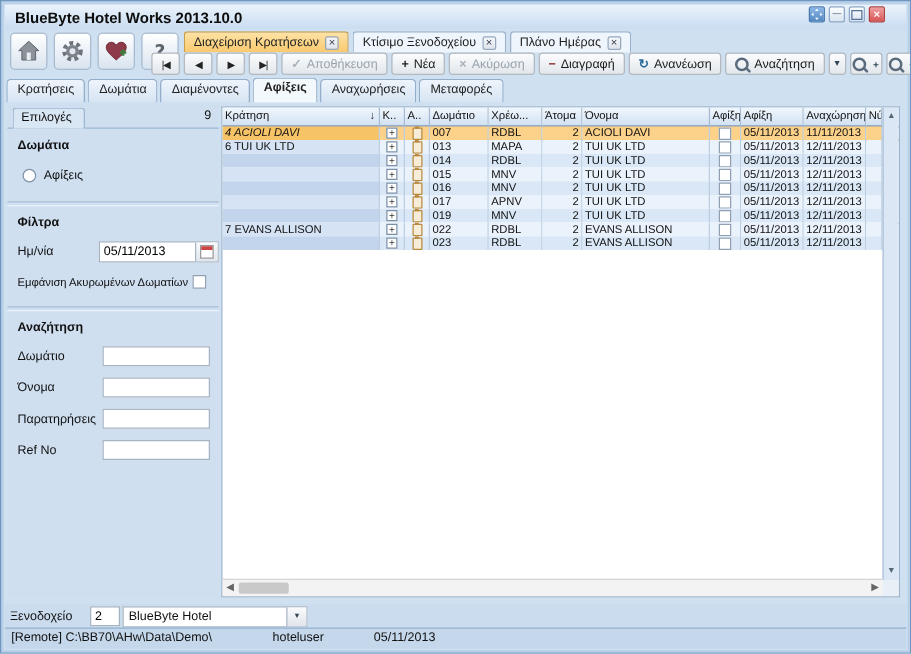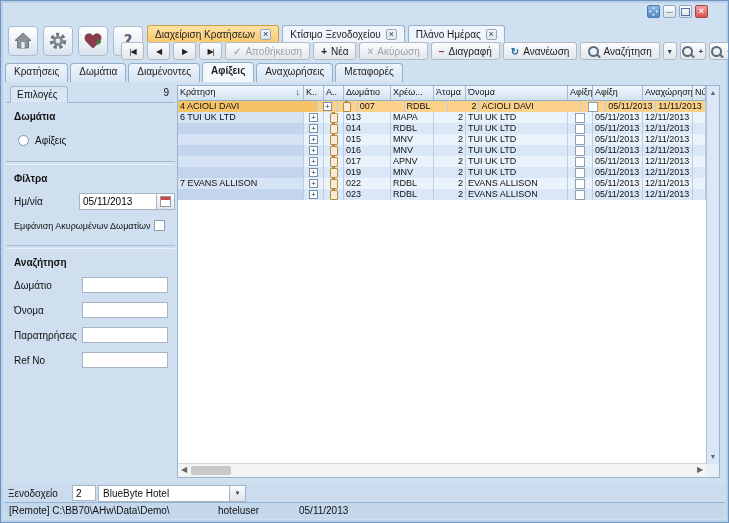--- a/index.html
+++ b/index.html
@@ -133,20 +133,23 @@
   .statusbar{position:absolute;left:3px;bottom:3px;right:3px;height:16px;background:#c4d7eb;
     border-top:1px solid #93b1d1;font-size:10px;}
   .statusbar span{position:absolute;top:2px;white-space:nowrap;}
   .st-path{left:5px;} .st-user{left:214px;} .st-date{left:295px;}
 </style>
 </head>
 <body>
 
 <div id="app">
 
+  <div class="titlebar">
+    <span>BlueByte Hotel Works 2013.10.0</span>
+  </div>
   <div class="win-controls">
       <div class="win-btn expand"><svg width="9" height="9" viewBox="0 0 13 13">
           <path fill="#fff" d="M6.5 0l2.2 2.6H4.3zM6.5 13l-2.2-2.6h4.4zM0 6.5l2.6-2.2v4.4zM13 6.5l-2.6 2.2V4.3z"></path>
         </svg></div>
       <div class="win-btn" style="font-size: 7px;">—</div>
       <div class="win-btn">
         <div class="maxbox"></div>
       </div>
       <div class="win-btn close">×</div>
     </div>
@@ -310,21 +313,21 @@
         <div class="g-hcell" style="width: 43px;"><span>Χρέω...</span></div>
         <div class="g-hcell" style="width: 32px;"><span>Άτομα</span></div>
         <div class="g-hcell" style="width: 102px;"><span>Όνομα</span></div>
         <div class="g-hcell" style="width: 25px;"><span>Αφίξη</span></div>
         <div class="g-hcell" style="width: 50px;"><span>Αφίξη</span></div>
         <div class="g-hcell" style="width: 50px;"><span>Αναχώρηση</span></div>
         <div class="g-hcell" style="width: 13px;"><span>Νύ</span></div>
       </div>
     <div id="grid-body">
         <div class="g-row selected group-start">
-          <div class="g-cell c-res" style="width: 140px;">4 ACIOLI DAVI</div>
+          <div class="g-cell c-res" style="width: 126px; font-style: italic;">4 ACIOLI DAVI</div>
           <div class="g-cell icocell" style="width: 20px;">
             <span class="expandbox">+</span>
           </div>
           <div class="g-cell icocell" style="width: 20px;">
             <span class="clipic"></span>
           </div>
           <div class="g-cell" style="width: 47px;">007</div>
           <div class="g-cell" style="width: 43px;">RDBL</div>
           <div class="g-cell num" style="width: 32px;">2</div>
           <div class="g-cell" style="width: 102px;">ACIOLI DAVI</div>

